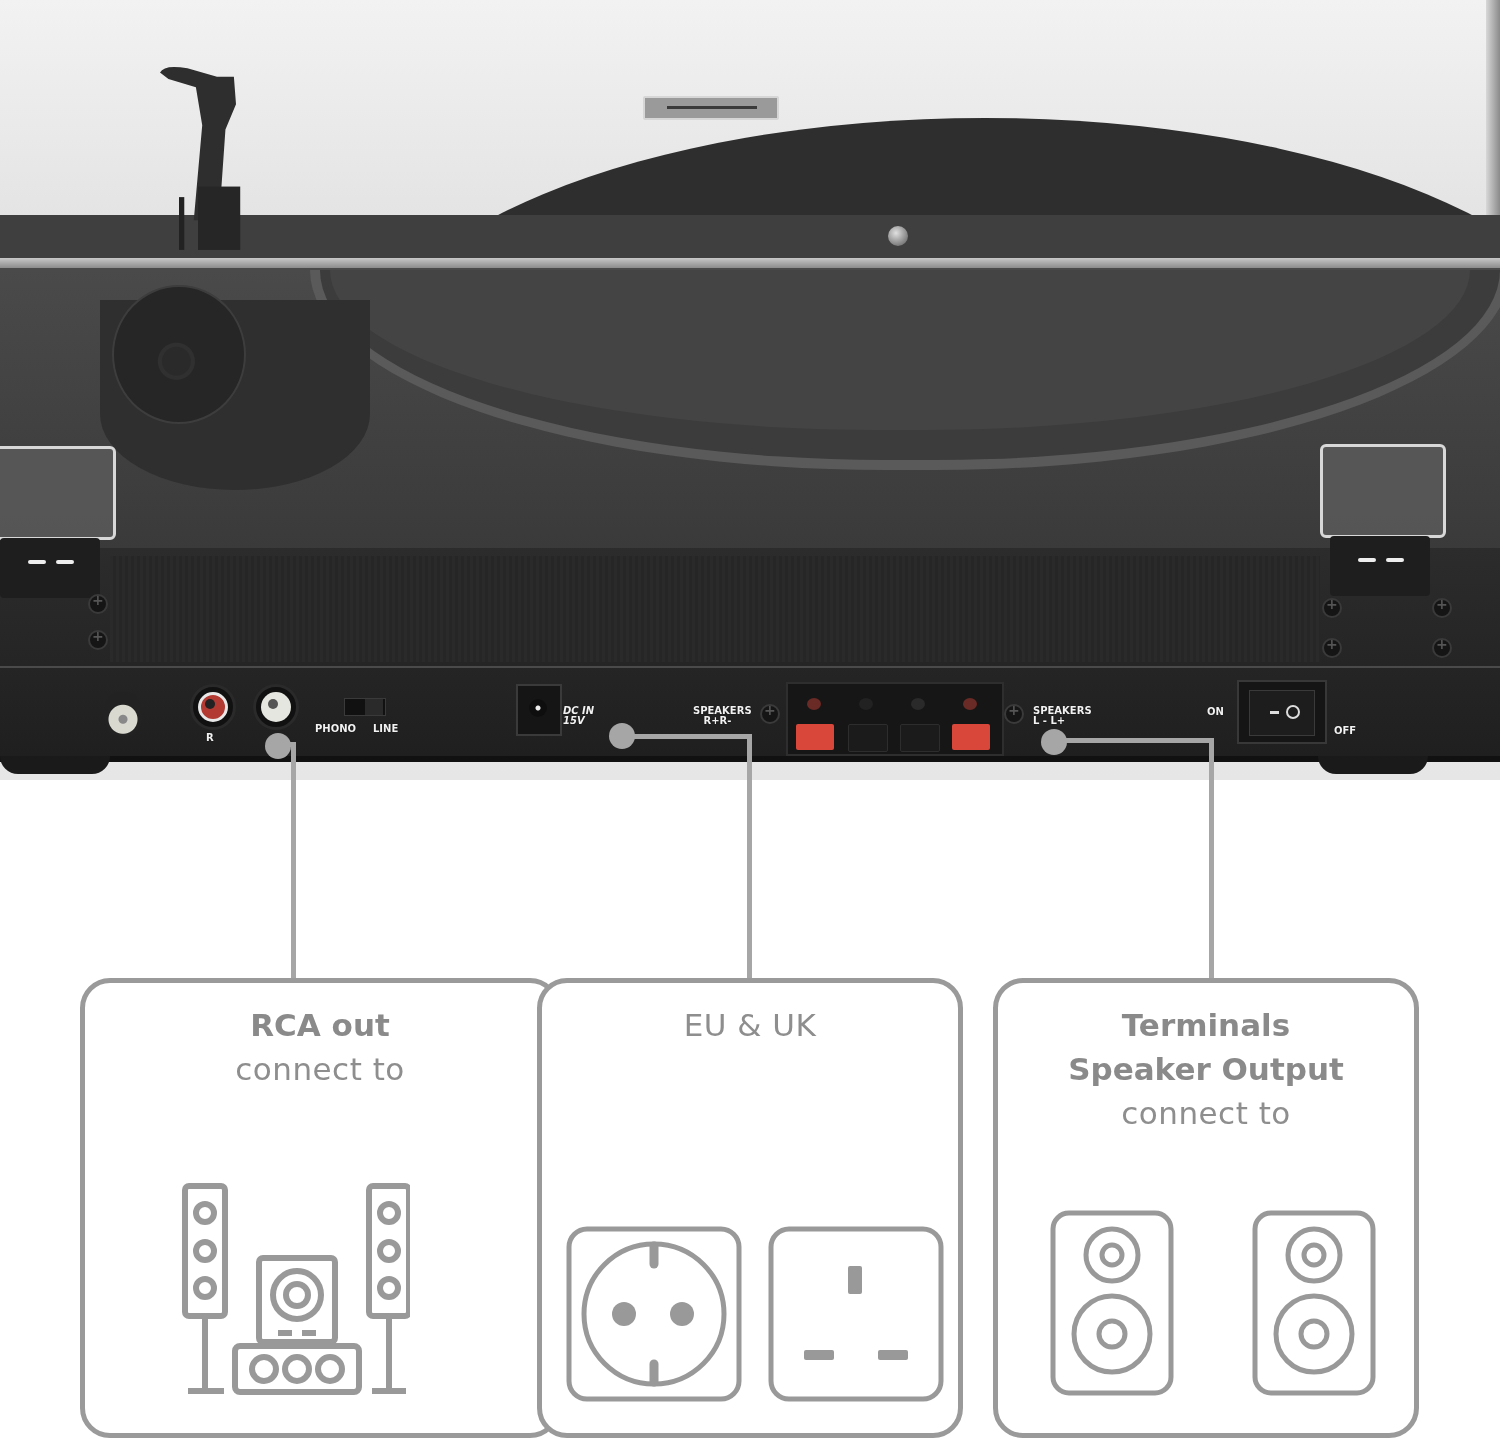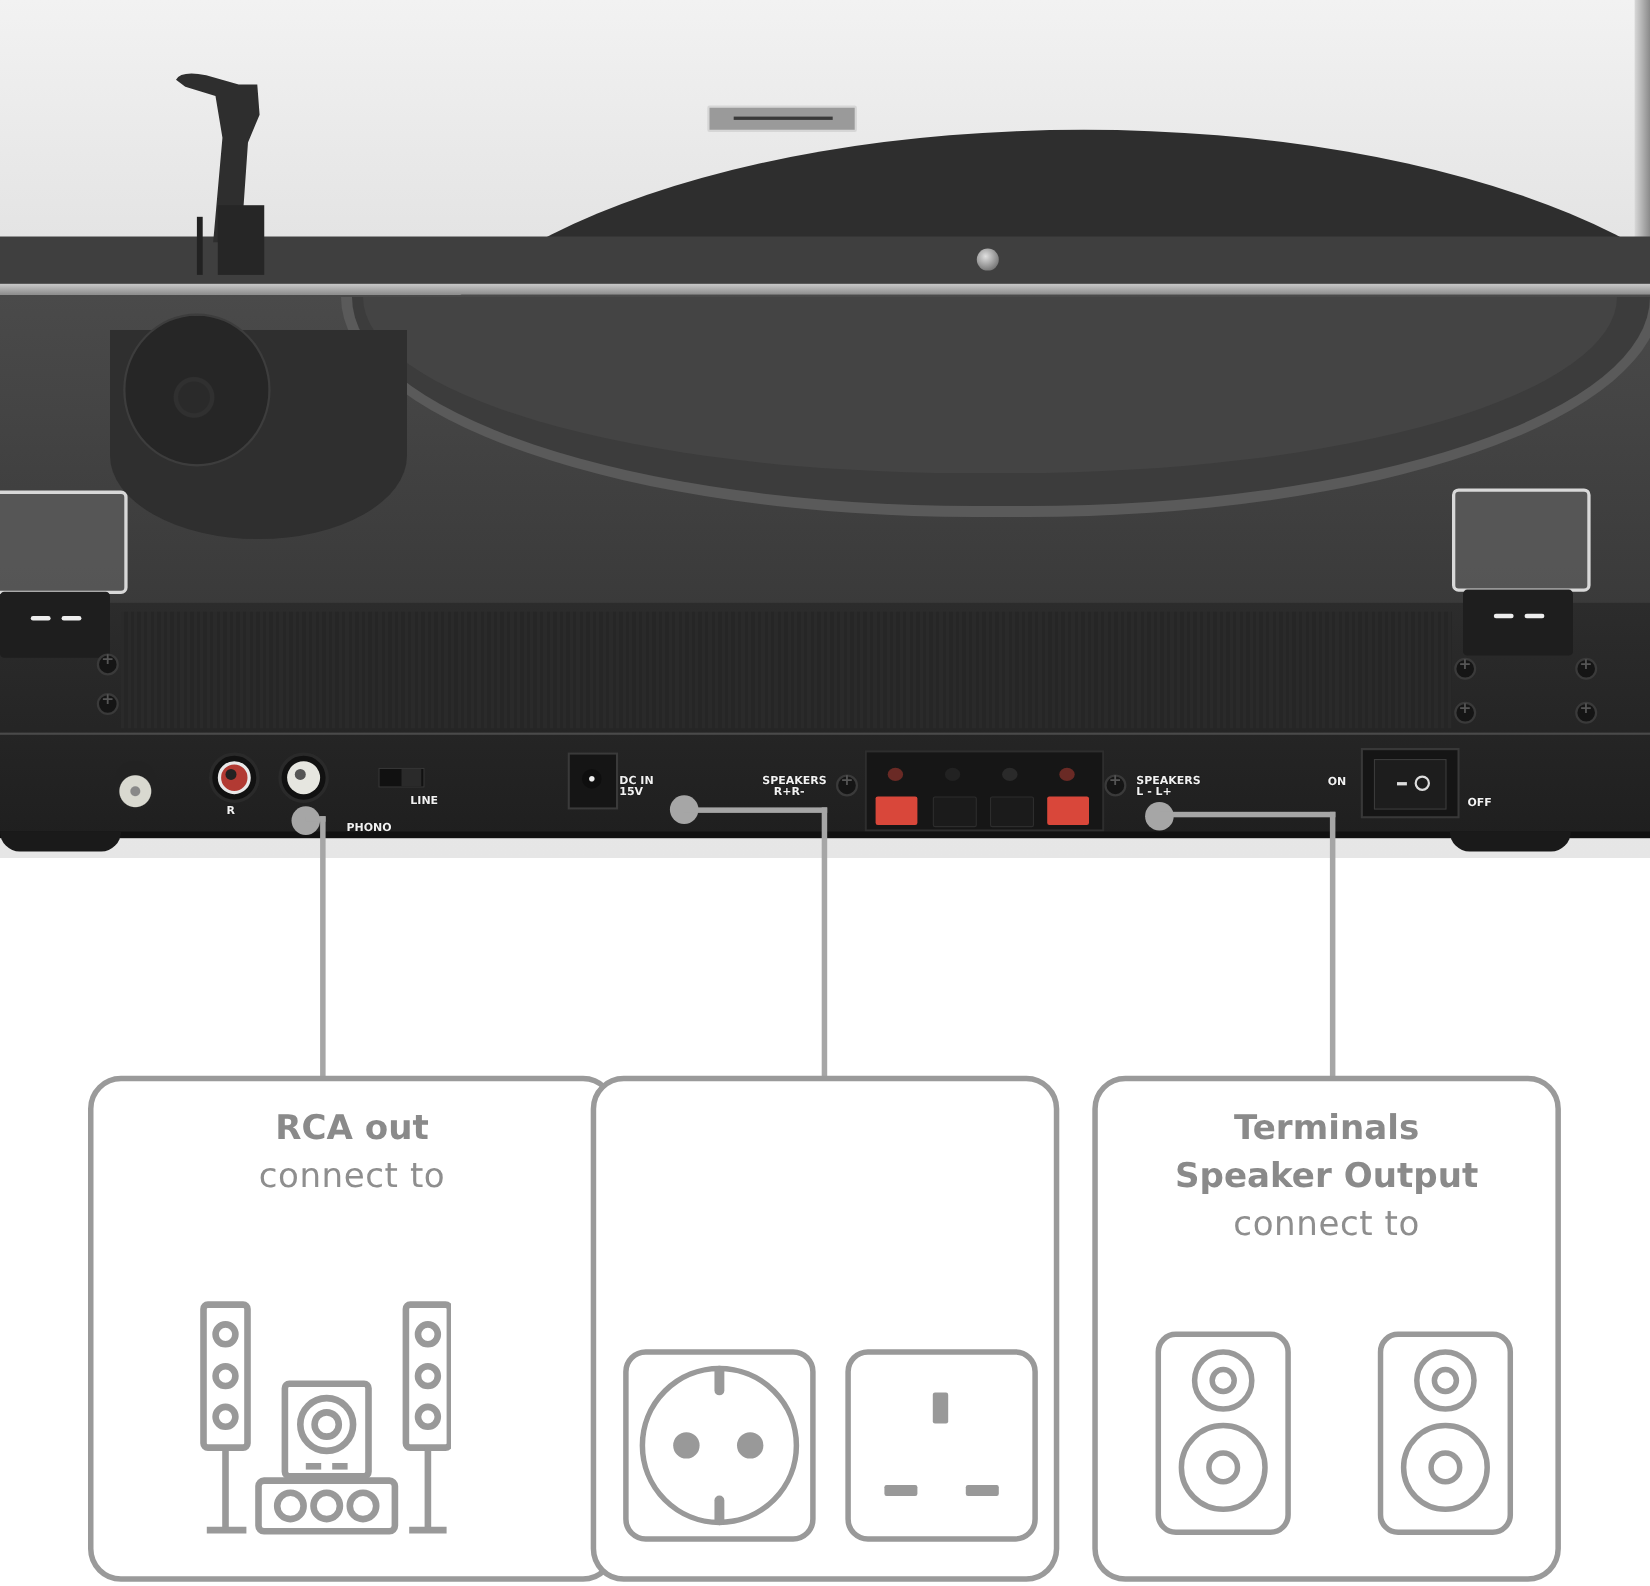--- a/index.html
+++ b/index.html
@@ -157,25 +157,25 @@
       <div class="hole"></div>
   </div>
   <div class="panel-label" style="left:206px;top:733px;">R</div>
 
   <div class="rca" style="left:253px;">
     <div class="ring" style="background:#e6e6e0;"></div>
       <div class="hole" style="background:#555"></div>
   </div>
 
   <div class="slide-switch"></div>
-  <div class="panel-label" style="left:315px;top:748px;text-align:right;">PHONO</div>
+  <div class="panel-label" style="left:315px;top:724px;text-align:right;">PHONO</div>
   <div class="panel-label" style="left:373px;top:724px;">LINE</div>
 
   <div class="dc-jack"></div>
-  <div class="panel-label" style="left:563px;top:706px;">DC IN
+  <div class="panel-label" style="left:563px;top:706px;font-style:italic;">DC IN
 15V</div>
 
   <div class="panel-label" style="left:693px;top:706px;">SPEAKERS
    R+R-</div>
   <div class="screw" style="left:760px;top:704px;"></div>
 
   <div class="terminal-block">
     <div class="term" style="left:4px;">
         <div class="knob" style="background:#6a2a25"></div>
         <div class="cap" style="background:#d9473a"></div>
@@ -250,20 +250,21 @@
       <rect x="55" y="165" width="124" height="46" rx="5"></rect>
       <circle cx="84" cy="188" r="12"></circle>
         <circle cx="117" cy="188" r="12"></circle>
         <circle cx="150" cy="188" r="12"></circle>
     </svg>
   </div>
 </div>
 
 <div class="card" style="left:537px;width:426px;">
   <div class="card-text">
+    <div class="card-sub">EU &amp; UK</div>
   </div>
   <div class="icon" style="position:absolute;left:24px;top:243px;">
     <svg width="176" height="176" viewBox="0 0 176 176" fill="none" stroke="#999" stroke-width="5">
       <rect x="3" y="3" width="170" height="170" rx="18"></rect>
       <circle cx="88" cy="88" r="70"></circle>
       <line x1="88" y1="20" x2="88" y2="38" stroke-width="9" stroke-linecap="round"></line>
       <line x1="88" y1="138" x2="88" y2="156" stroke-width="9" stroke-linecap="round"></line>
       <circle cx="58" cy="88" r="12" fill="#999" stroke="none"></circle>
       <circle cx="116" cy="88" r="12" fill="#999" stroke="none"></circle>
     </svg>

